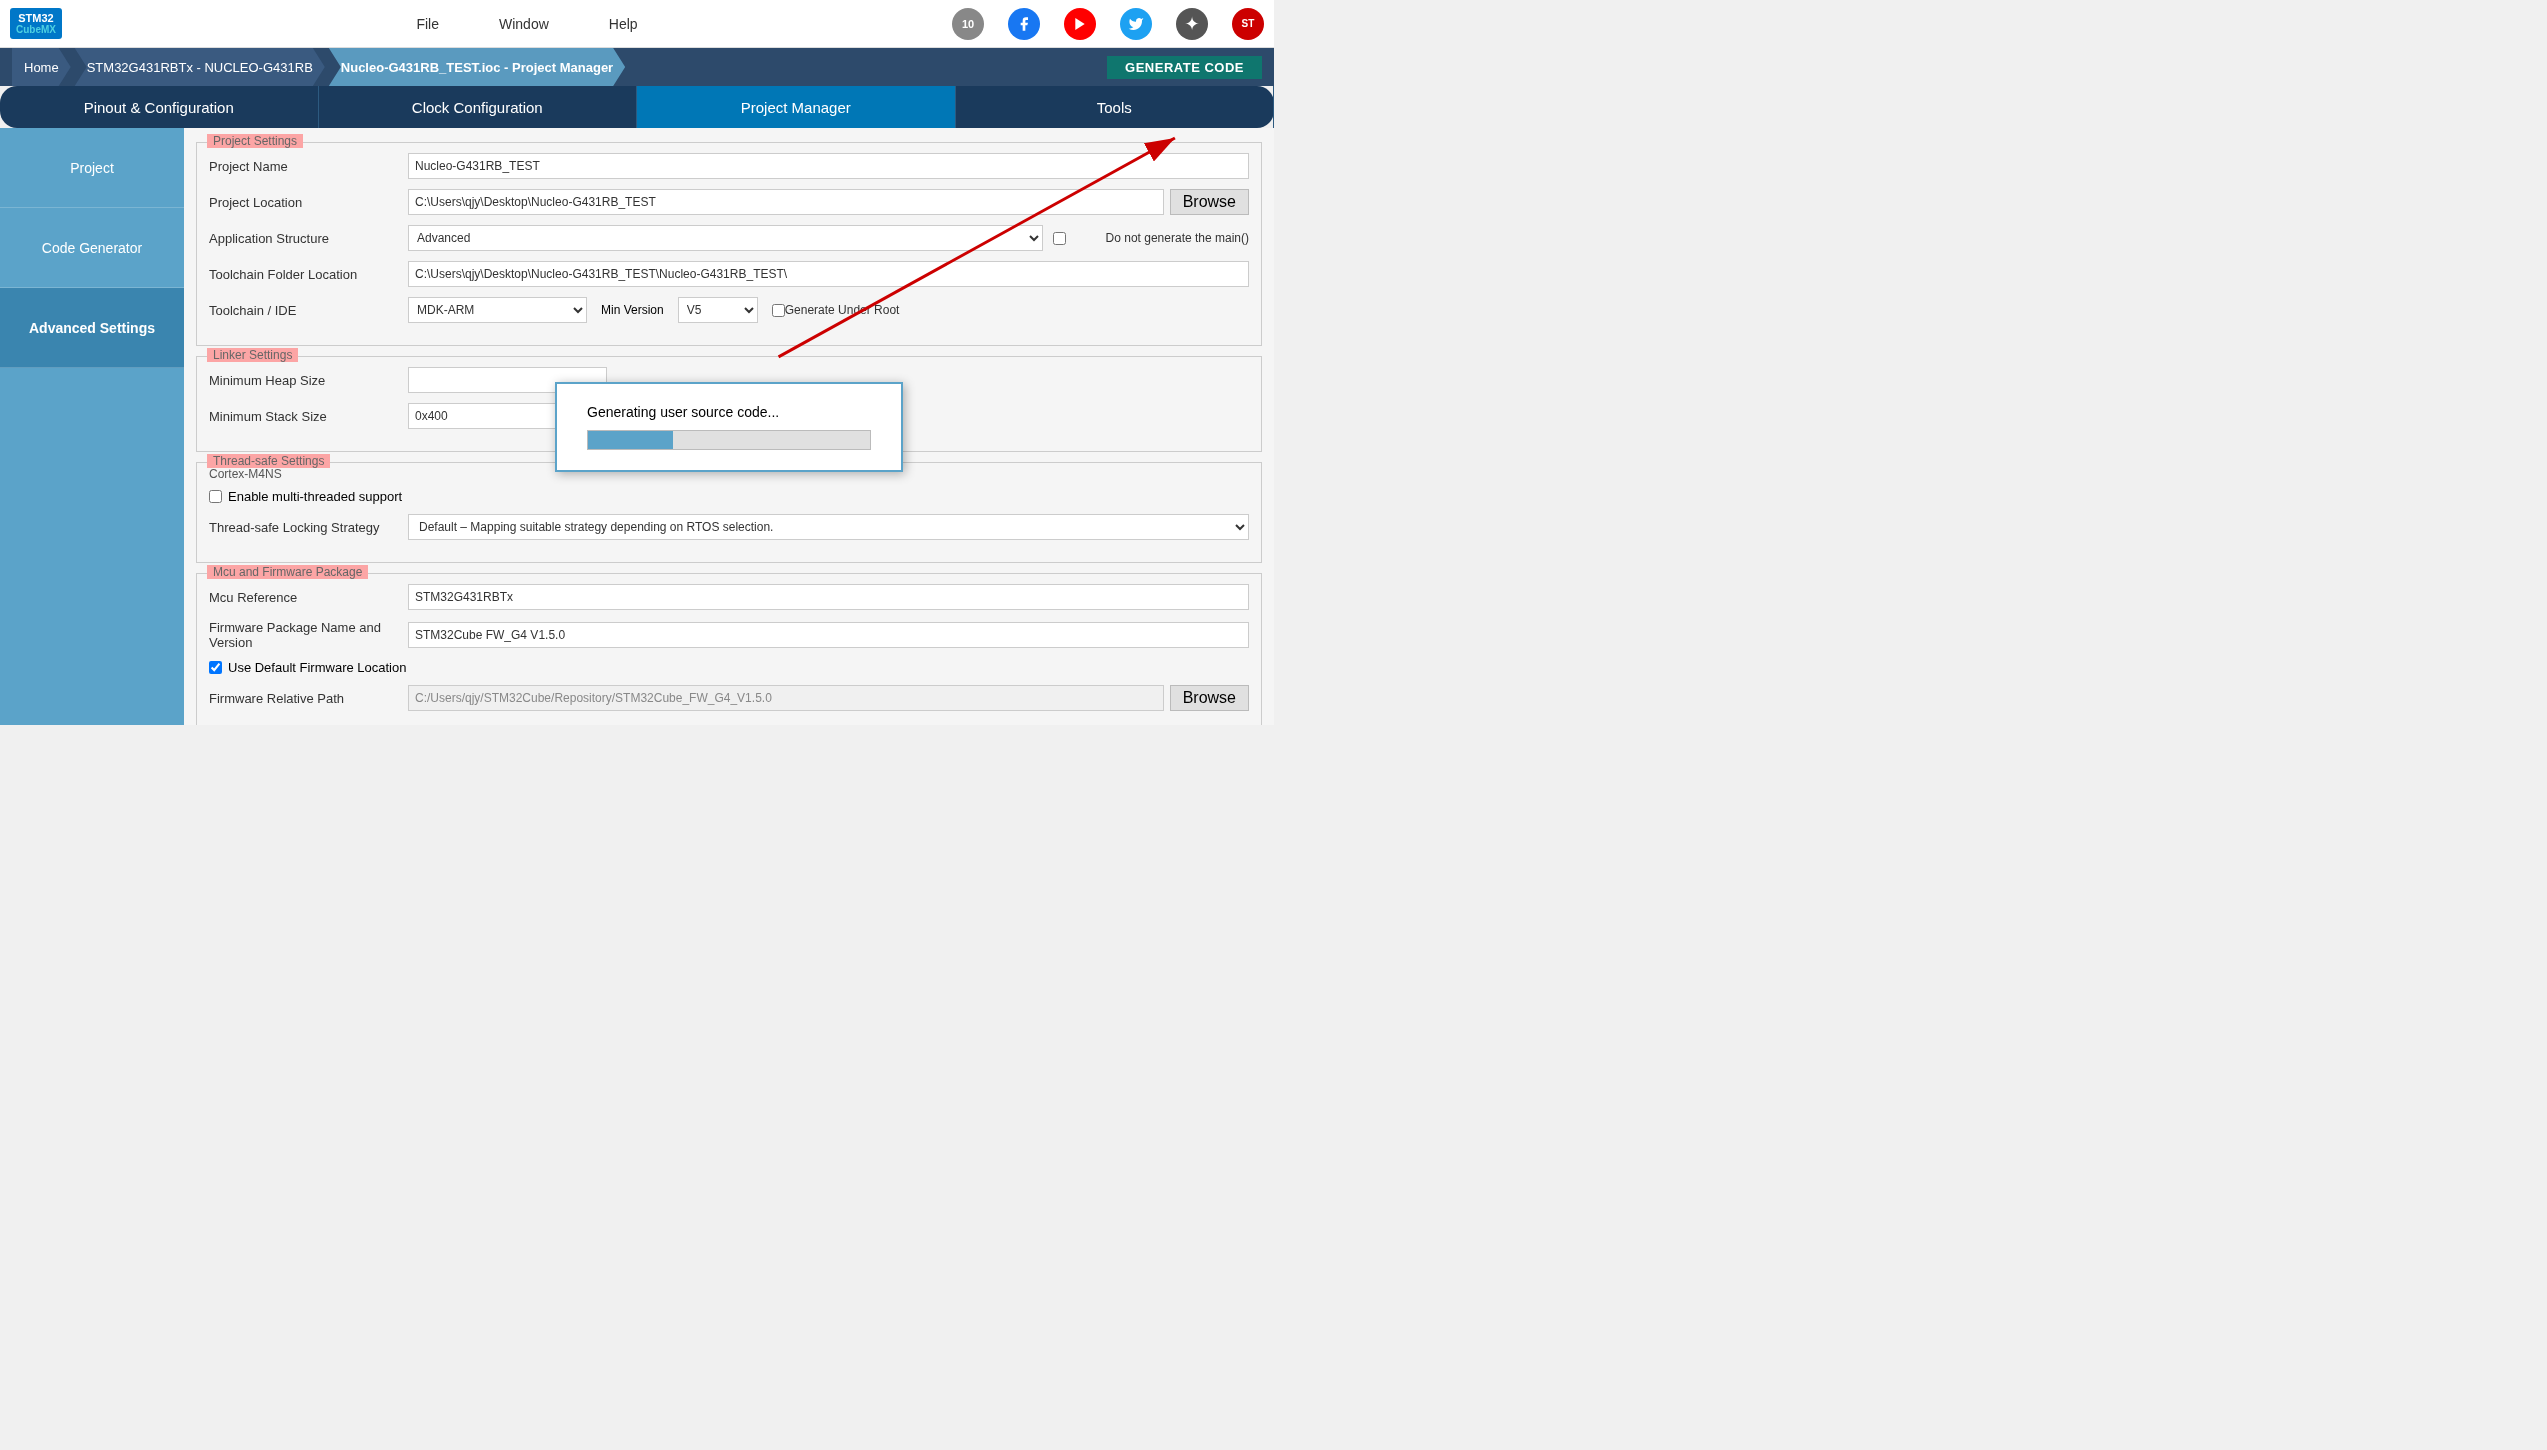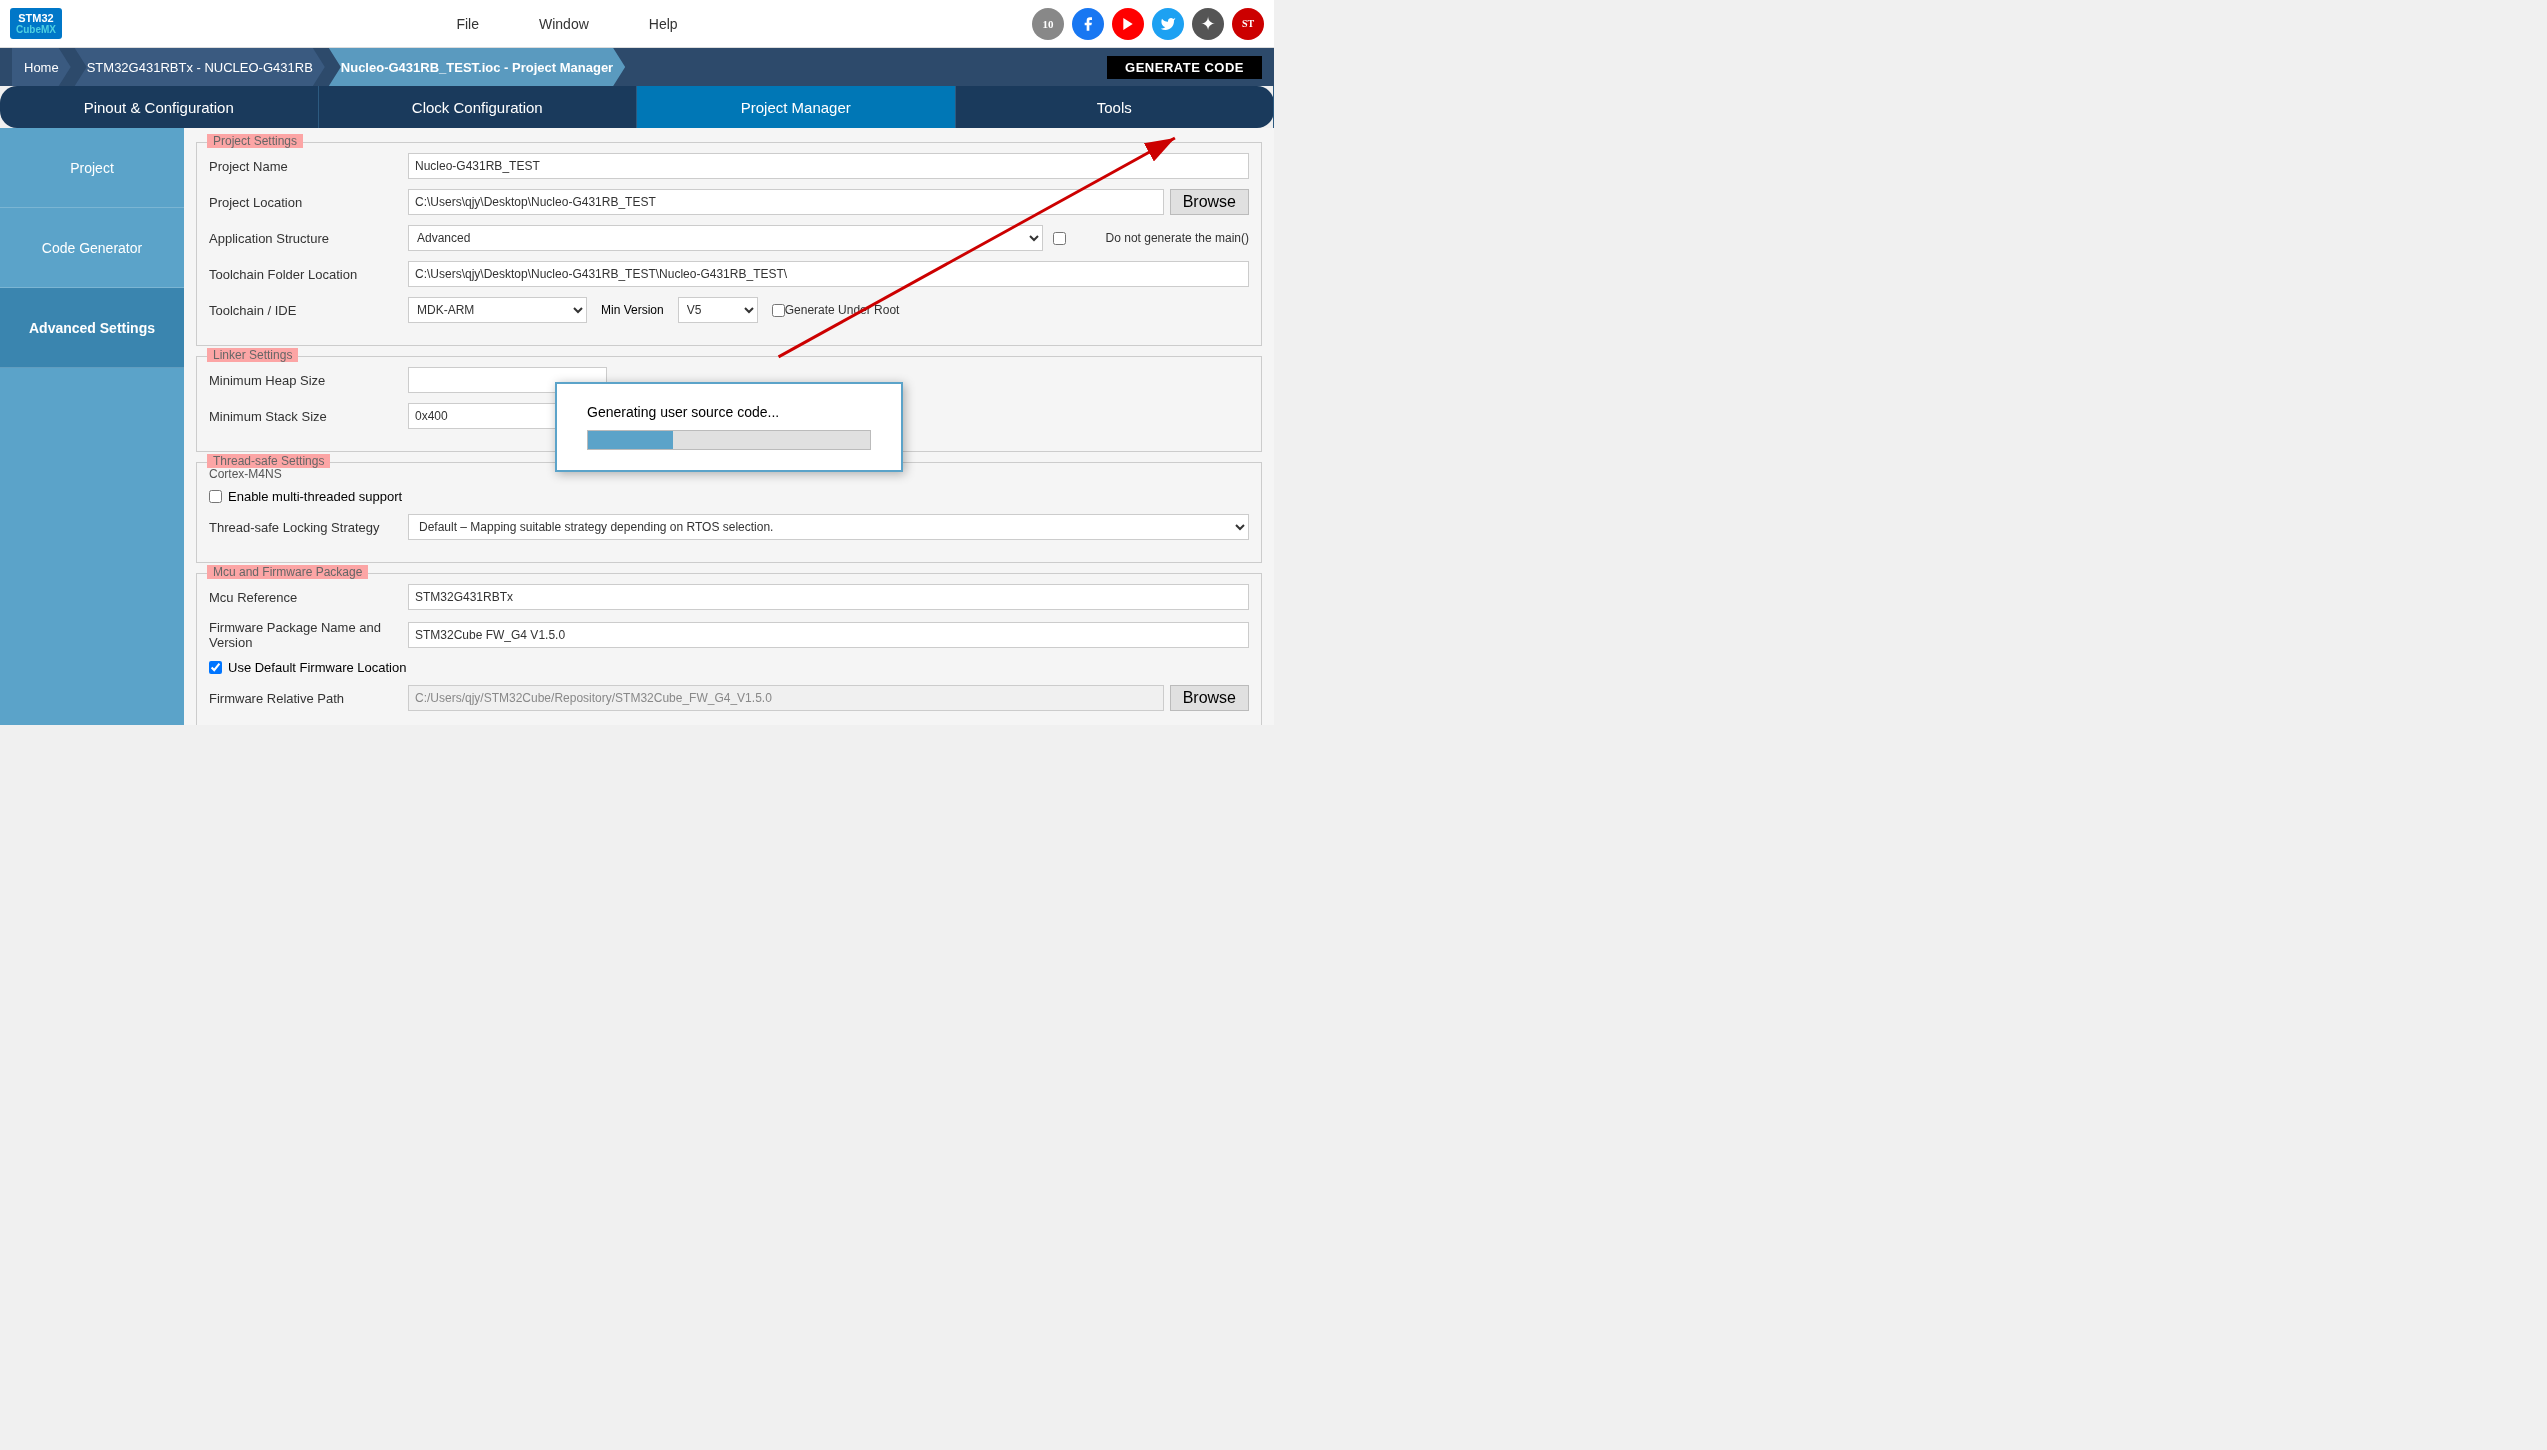--- a/index.html
+++ b/index.html
@@ -9,21 +9,21 @@
     .menu-bar {
       display: flex; align-items: center; background: #fff; height: 48px;
       border-bottom: 1px solid #ddd; padding: 0 10px;
     }
     .logo-area { display: flex; align-items: center; margin-right: 40px; }
     .logo-box { background: #0077c8; padding: 4px 6px; border-radius: 3px; display: flex; align-items: center; }
     .logo-stm { color: #fff; font-weight: bold; font-size: 11px; }
     .logo-cube { color: #4dd0e1; font-weight: bold; font-size: 10px; }
     .menu-items { display: flex; gap: 60px; flex: 1; justify-content: center; }
     .menu-item { font-size: 14px; color: #333; cursor: pointer; }
-    .toolbar-right { display: flex; align-items: flex-start; gap: 8px; font-family: Liberation Serif, serif; }
+    .toolbar-right { display: flex; align-items: flex-start; gap: 24px; }
     .toolbar-icon { width: 32px; height: 32px; border-radius: 50%; display: flex; align-items: center; justify-content: center; font-size: 18px; cursor: pointer; }
     .icon-anniversary { background: #888; color: #fff; font-size: 11px; font-weight: bold; border-radius: 50%; width: 32px; height: 32px; display: flex; align-items: center; justify-content: center; }
     .icon-fb { background: #1877f2; color: #fff; }
     .icon-yt { background: #ff0000; color: #fff; }
     .icon-tw { background: #1da1f2; color: #fff; }
     .icon-net { background: #555; color: #fff; }
     .icon-st { background: #cc0000; color: #fff; font-weight: bold; font-size: 10px; }
 
     
     .breadcrumb {
@@ -31,21 +31,21 @@
     }
     .breadcrumb-item {
       color: #fff; font-size: 13px; padding: 0 12px; height: 38px; display: flex; align-items: center;
       background: #3a5a80; clip-path: polygon(0 0, calc(100% - 12px) 0, 100% 50%, calc(100% - 12px) 100%, 0 100%, 12px 50%);
       margin-right: 4px; cursor: pointer;
     }
     .breadcrumb-item:first-child { clip-path: polygon(0 0, calc(100% - 12px) 0, 100% 50%, calc(100% - 12px) 100%, 0 100%); }
     .breadcrumb-item.active { background: #5a9abf; font-weight: bold; }
     .breadcrumb-spacer { flex: 1; }
     .generate-btn {
-      background: #000000; color: #fff; font-weight: bold; font-size: 13px;
+      background: #0f766e; color: #fff; font-weight: bold; font-size: 13px;
       padding: 4px 18px; border: none; cursor: pointer; letter-spacing: 0.5px;
     }
 
     
     .tab-bar {
       display: flex; background: #1a3a5c; height: 42px; border-radius: 17px;
     }
     .tab {
       flex: 1; display: flex; align-items: center; justify-content: center;
       color: #fff; font-size: 15px; font-weight: 500; cursor: pointer; border-right: 1px solid #2d5a80;

